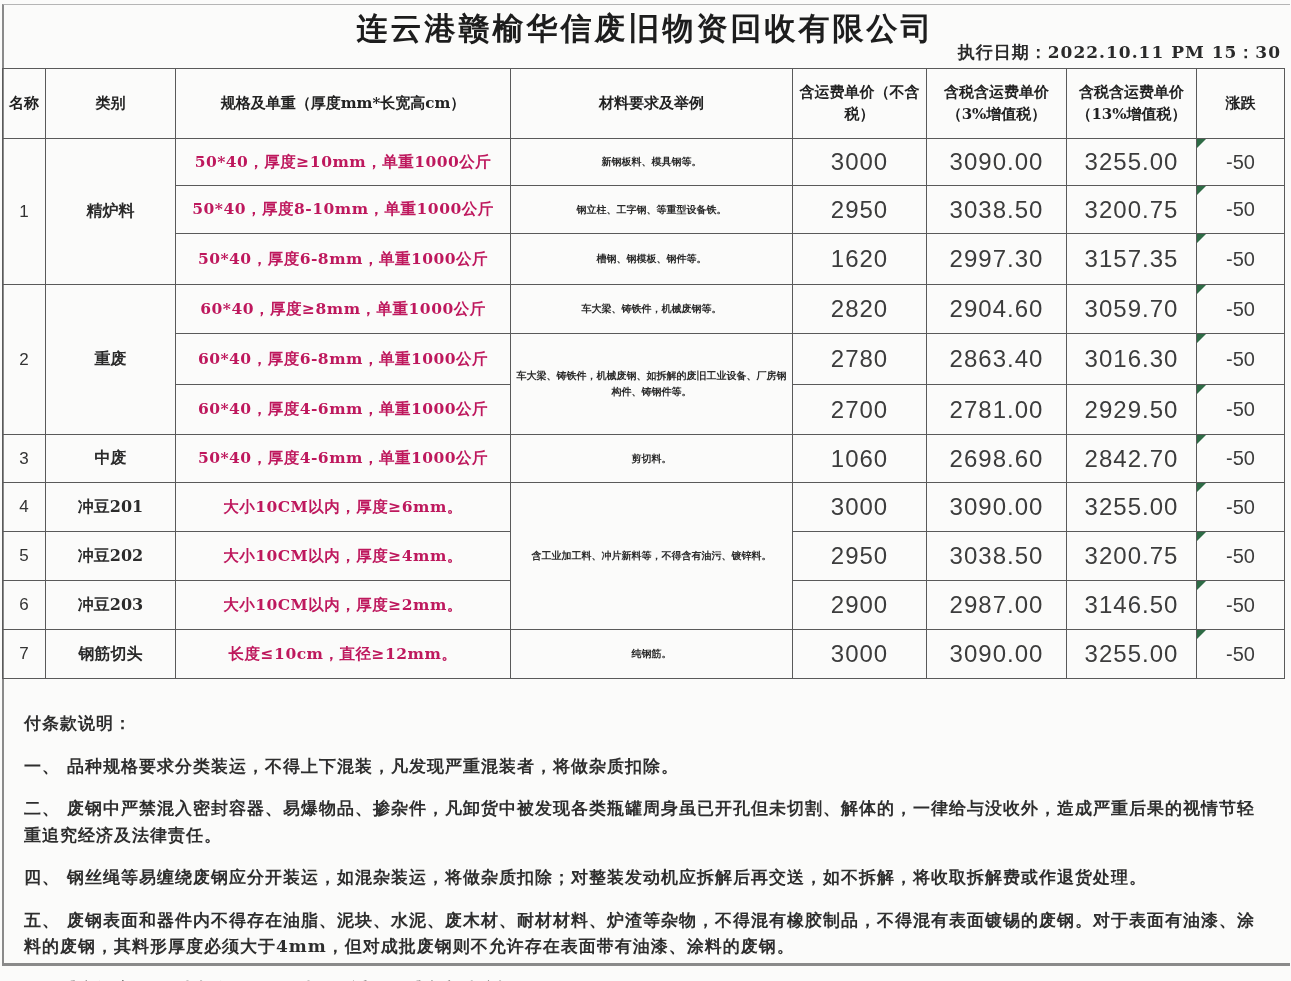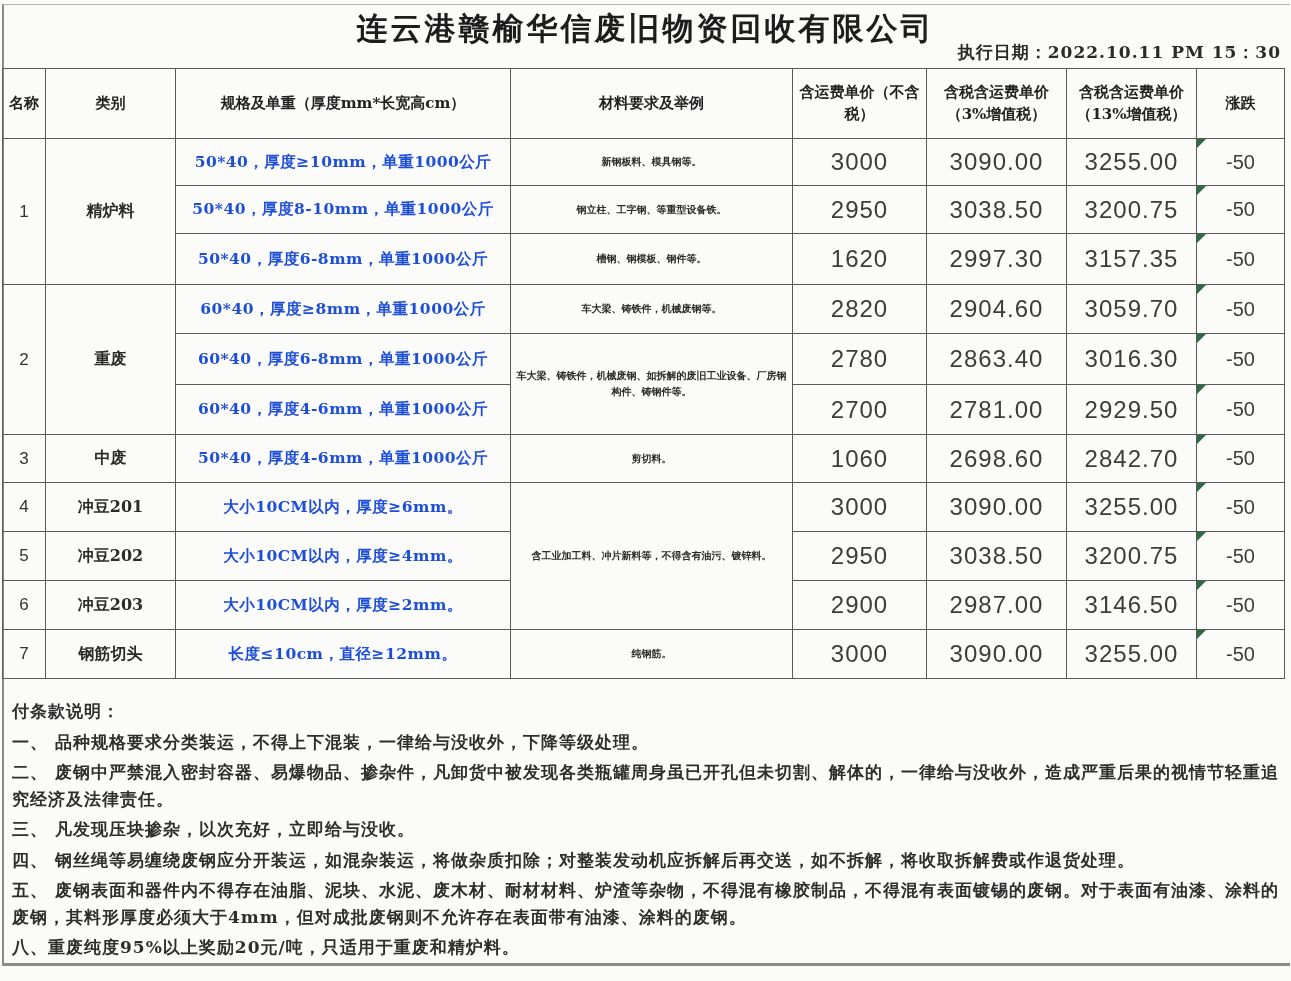--- a/index.html
+++ b/index.html
@@ -39,40 +39,40 @@
     padding:1px 3px;
     overflow:hidden;
   }
   th{
     font-size:15px;font-weight:bold;color:#222;
     line-height:1.45;
   }
   tr.hdr{height:70px;}
   td.no{font-size:17px;font-family:"Liberation Sans", sans-serif;color:#333;}
   td.cat{font-size:16px;font-weight:bold;color:#2b2b2b;}
-  td.spec{font-size:15.5px;font-weight:bold;color:#1d4ed8;letter-spacing:0.5px;}
+  td.spec{font-size:15.5px;font-weight:bold;color:#be185d;letter-spacing:0.5px;}
   td.mat{font-size:10px;font-weight:bold;color:#2b2b2b;line-height:1.6;}
   td.num{font-size:24px;font-family:"Liberation Sans", sans-serif;color:#3c3c3c;letter-spacing:1px;}
   td.chg{
     font-size:20px;font-family:"Liberation Sans", sans-serif;color:#3c3c3c;
     border-left:2.6px solid #222;
     position:relative;
   }
   .tri{
     position:absolute;top:0;left:0;width:0;height:0;
     border-top:9px solid #2e6b45;
     border-right:9px solid transparent;
   }
   .r47{height:47px}.r48{height:48px}.r49{height:49px}.r50{height:50px}.r51{height:51px}
   .notes{
     position:absolute;left:8px;top:694px;width:1278px;
     font-size:17px;font-weight:bold;color:#2e2e2e;
     line-height:26.5px;letter-spacing:1px;
   }
-  .notes div{margin:4px;}
+  .notes div{margin:16px;}
 </style>
 </head>
 <body>
 
 <div class="frame"></div>
 
 <div class="title">连云港赣榆华信废旧物资回收有限公司</div>
 <div class="date">执行日期：2022.10.11 PM 15：30</div>
 
 <table class="price">
@@ -199,20 +199,19 @@
     <td class="num">3000</td>
     <td class="num">3090.00</td>
     <td class="num">3255.00</td>
     <td class="chg"><span class="tri"></span><span>-50</span></td>
   </tr>
 </tbody>
   </table>
 
 <div class="notes">
   <div>付条款说明：</div>
-  <div>一、 品种规格要求分类装运，不得上下混装，一律给与没收外，下降等级处理。</div>
+  <div>一、 品种规格要求分类装运，不得上下混装，凡发现严重混装者，将做杂质扣除。</div>
   <div>二、 废钢中严禁混入密封容器、易爆物品、掺杂件，凡卸货中被发现各类瓶罐周身虽已开孔但未切割、解体的，一律给与没收外，造成严重后果的视情节轻重追究经济及法律责任。</div>
-  <div>三、 凡发现压块掺杂，以次充好，立即给与没收。</div>
   <div>四、 钢丝绳等易缠绕废钢应分开装运，如混杂装运，将做杂质扣除；对整装发动机应拆解后再交送，如不拆解，将收取拆解费或作退货处理。</div>
   <div>五、 废钢表面和器件内不得存在油脂、泥块、水泥、废木材、耐材材料、炉渣等杂物，不得混有橡胶制品，不得混有表面镀锡的废钢。对于表面有油漆、涂料的废钢，其料形厚度必须大于4mm，但对成批废钢则不允许存在表面带有油漆、涂料的废钢。</div>
   <div>八、重废纯度95%以上奖励20元/吨，只适用于重废和精炉料。</div>
 
 </div>
 
 </body></html>

